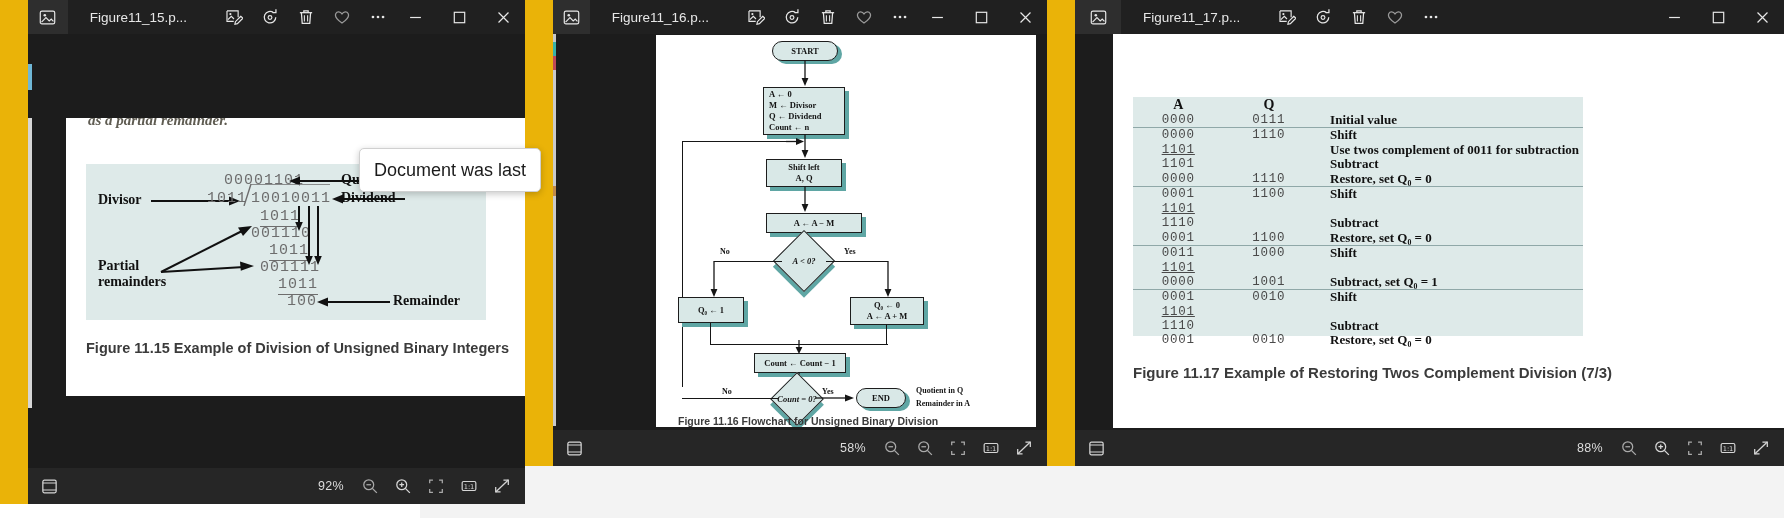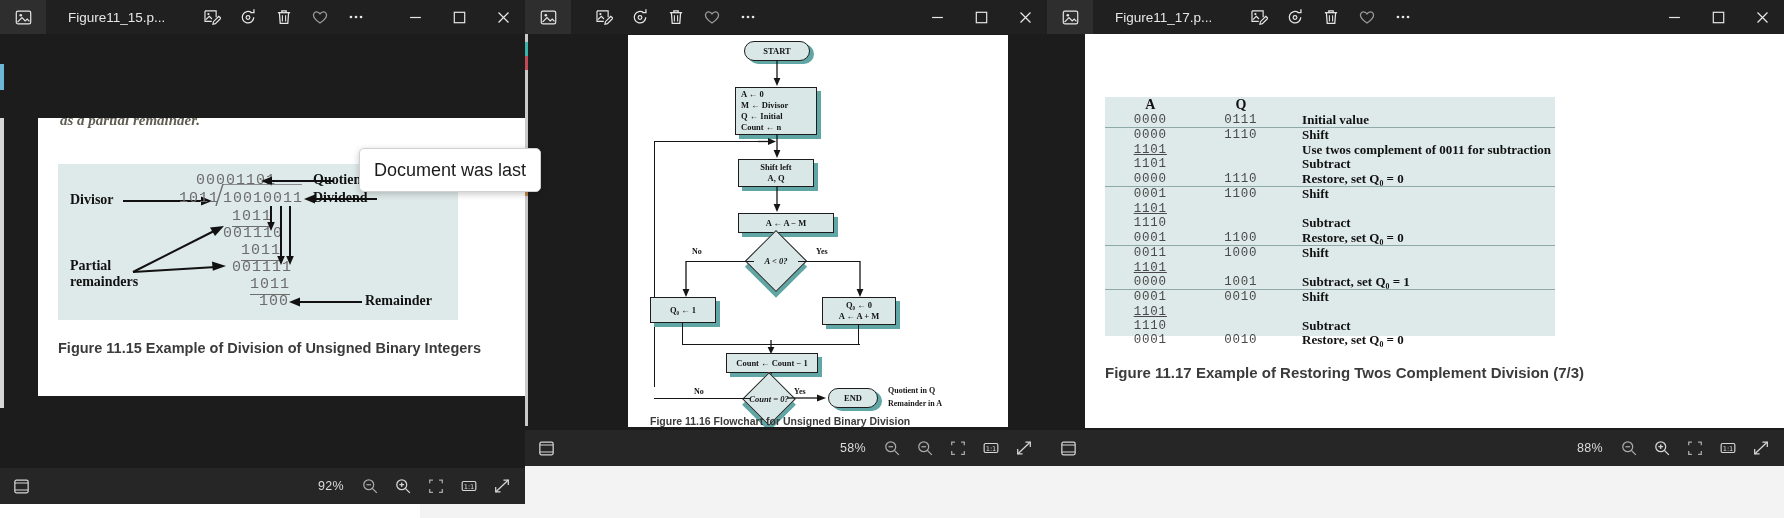--- a/index.html
+++ b/index.html
@@ -7,25 +7,26 @@
     width: 1784px; height: 518px;
     background: #1c1c1c;
     font-family: "Liberation Sans", sans-serif;
     overflow: hidden;
   }
   .screen { position: relative; width: 1784px; height: 518px; background: #efefef; }
 
   
   .viewer {
     position: absolute;
-    background: #a16207;
+    background: #eab308;
     color: #e8e8e8;
     overflow: hidden;
     display: flex;
     flex-direction: column;
+    padding-left: 28px;
   }
   .titlebar {
     height: 34px;
     display: flex;
     align-items: stretch;
     background: #202020;
     flex: 0 0 auto;
   }
   .tile-icon-box {
     width: 46px;
@@ -433,20 +434,21 @@
   <div class="viewer" style="left:525px;top:0;width:522px;height:466px;">
 
     <div class="titlebar">
       <div class="tile-icon-box">
         <svg width="17" height="17" viewBox="0 0 20 20" aria-hidden="true">
           <rect x="1.5" y="2.5" width="17" height="15" rx="2" fill="none" stroke="#e7e7e7" stroke-width="1.4"></rect>
           <circle cx="6.8" cy="7.4" r="1.5" fill="#e7e7e7"></circle>
           <path d="M3 15.4 L8.2 10.2 L12 14 L14.4 11.8 L17 14.6" fill="none" stroke="#e7e7e7" stroke-width="1.4"></path>
         </svg>
       </div>
+      <div class="tab-title">Figure11_16.p...</div>
 
       <div class="tb-actions">
         <div class="tb-btn">
           <svg width="18" height="18" viewBox="0 0 20 20" aria-hidden="true">
             <path d="M2.2 3.2 h12.4 v7.0" fill="none" stroke="#e7e7e7" stroke-width="1.3"></path>
             <path d="M2.2 3.2 v11.6 h7.5" fill="none" stroke="#e7e7e7" stroke-width="1.3"></path>
             <circle cx="6" cy="6.8" r="1.2" fill="#e7e7e7"></circle>
             <path d="M3.2 13 L7 9.2 L10 12.2" fill="none" stroke="#e7e7e7" stroke-width="1.3"></path>
             <path d="M17.6 9.2 L11.6 15.2 L11 18 L13.8 17.4 L19.8 11.4 Z" fill="none" stroke="#e7e7e7" stroke-width="1.3"></path>
           </svg>
@@ -511,21 +513,21 @@
             <span>START</span>
           </div>
           <svg style="position:absolute;left:143px;top:25px;" width="12" height="28" aria-hidden="true">
             <path d="M6 0 v19" stroke="#161616" stroke-width="1.3"></path>
             <path d="M6 26 L2.6 18 L9.4 18 Z" fill="#161616"></path>
           </svg>
 
           <div class="fc-node left-al" style="left:107px;top:52px;width:82px;height:48px;">
             <span>A ← 0</span>
             <span>M ← Divisor</span>
-            <span>Q ← Initial</span>
+            <span>Q ← Dividend</span>
             <span>Count ← n</span>
           </div>
 
           <div class="fc-line" style="left:26px;top:106px;width:1.4px;height:246px;"></div>
           <div class="fc-line" style="left:26px;top:106px;width:115px;height:1.4px;"></div>
           <svg style="position:absolute;left:130px;top:101px;" width="22" height="12" aria-hidden="true">
             <path d="M0 5.5 h12" stroke="#161616" stroke-width="1.3"></path>
             <path d="M18 5.5 L10 2.1 L10 8.9 Z" fill="#161616"></path>
           </svg>
           <svg style="position:absolute;left:143px;top:99px;" width="12" height="26" aria-hidden="true">

